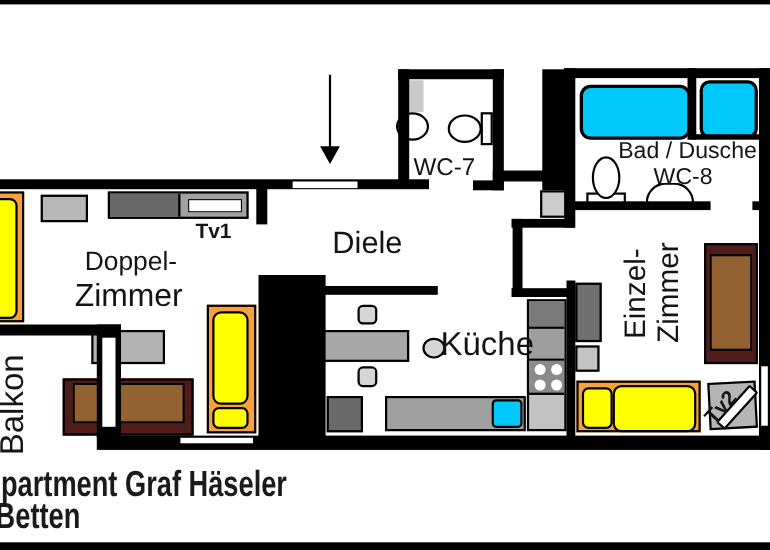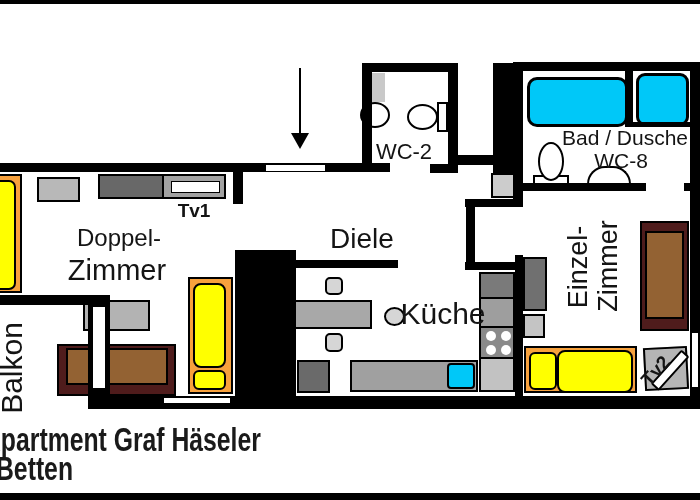--- a/index.html
+++ b/index.html
@@ -121,22 +121,22 @@
     <div style="position:absolute;left:0;top:54px;width:32px;height:29px;background:#8a8a8a;border-bottom:2px solid #000;">
       <div style="position:absolute;left:5px;top:3px;width:10px;height:10px;background:#fff;border-radius:50%;"></div>
       <div style="position:absolute;left:20px;top:3px;width:10px;height:10px;background:#fff;border-radius:50%;"></div>
       <div style="position:absolute;left:5px;top:17px;width:10px;height:10px;background:#fff;border-radius:50%;"></div>
       <div style="position:absolute;left:20px;top:17px;width:10px;height:10px;background:#fff;border-radius:50%;"></div>
     </div>
   </div>
 
   <div class="lbl" style="left:119px;top:238px;font-size:24px;">Doppel-</div>
   <div class="lbl" style="left:117px;top:270px;font-size:29px;">Zimmer</div>
-  <div class="lbl" style="left:334px;top:239px;font-size:28px;margin-left:28px;">Diele</div>
-  <div class="lbl" style="left:404px;top:152px;font-size:22px;">WC-2</div>
+  <div class="lbl" style="left:334px;top:221px;font-size:28px;">Diele</div>
+  <div class="lbl" style="left:404px;top:152px;font-size:22px;">WC-7</div>
   <div class="lbl" style="left:625px;top:138px;font-size:21px;">Bad / Dusche</div>
   <div class="lbl" style="left:621px;top:161px;font-size:21px;">WC-8</div>
   <div class="lbl" style="left:443px;top:314px;font-size:30px;">Küche</div>
   <div class="vlbl" style="left:578px;top:267px;font-size:27px;">Einzel-</div>
   <div class="vlbl" style="left:608px;top:266px;font-size:27px;">Zimmer</div>
   <div class="vlbl" style="left:12px;top:368px;font-size:30px;">Balkon</div>
   <div class="lbl bold" style="left:194px;top:211px;font-size:19px;">Tv1</div>
   <div class="lbl bold" style="left:656px;top:371px;font-size:19px;transform:translate(-50%,-50%) rotate(-48deg);">Tv2</div>
 
   <div class="title-line" style="left:-17px;top:440px;font-size:33px;transform:translateY(-50%) scaleX(0.75);">Apartment Graf Häseler</div>

